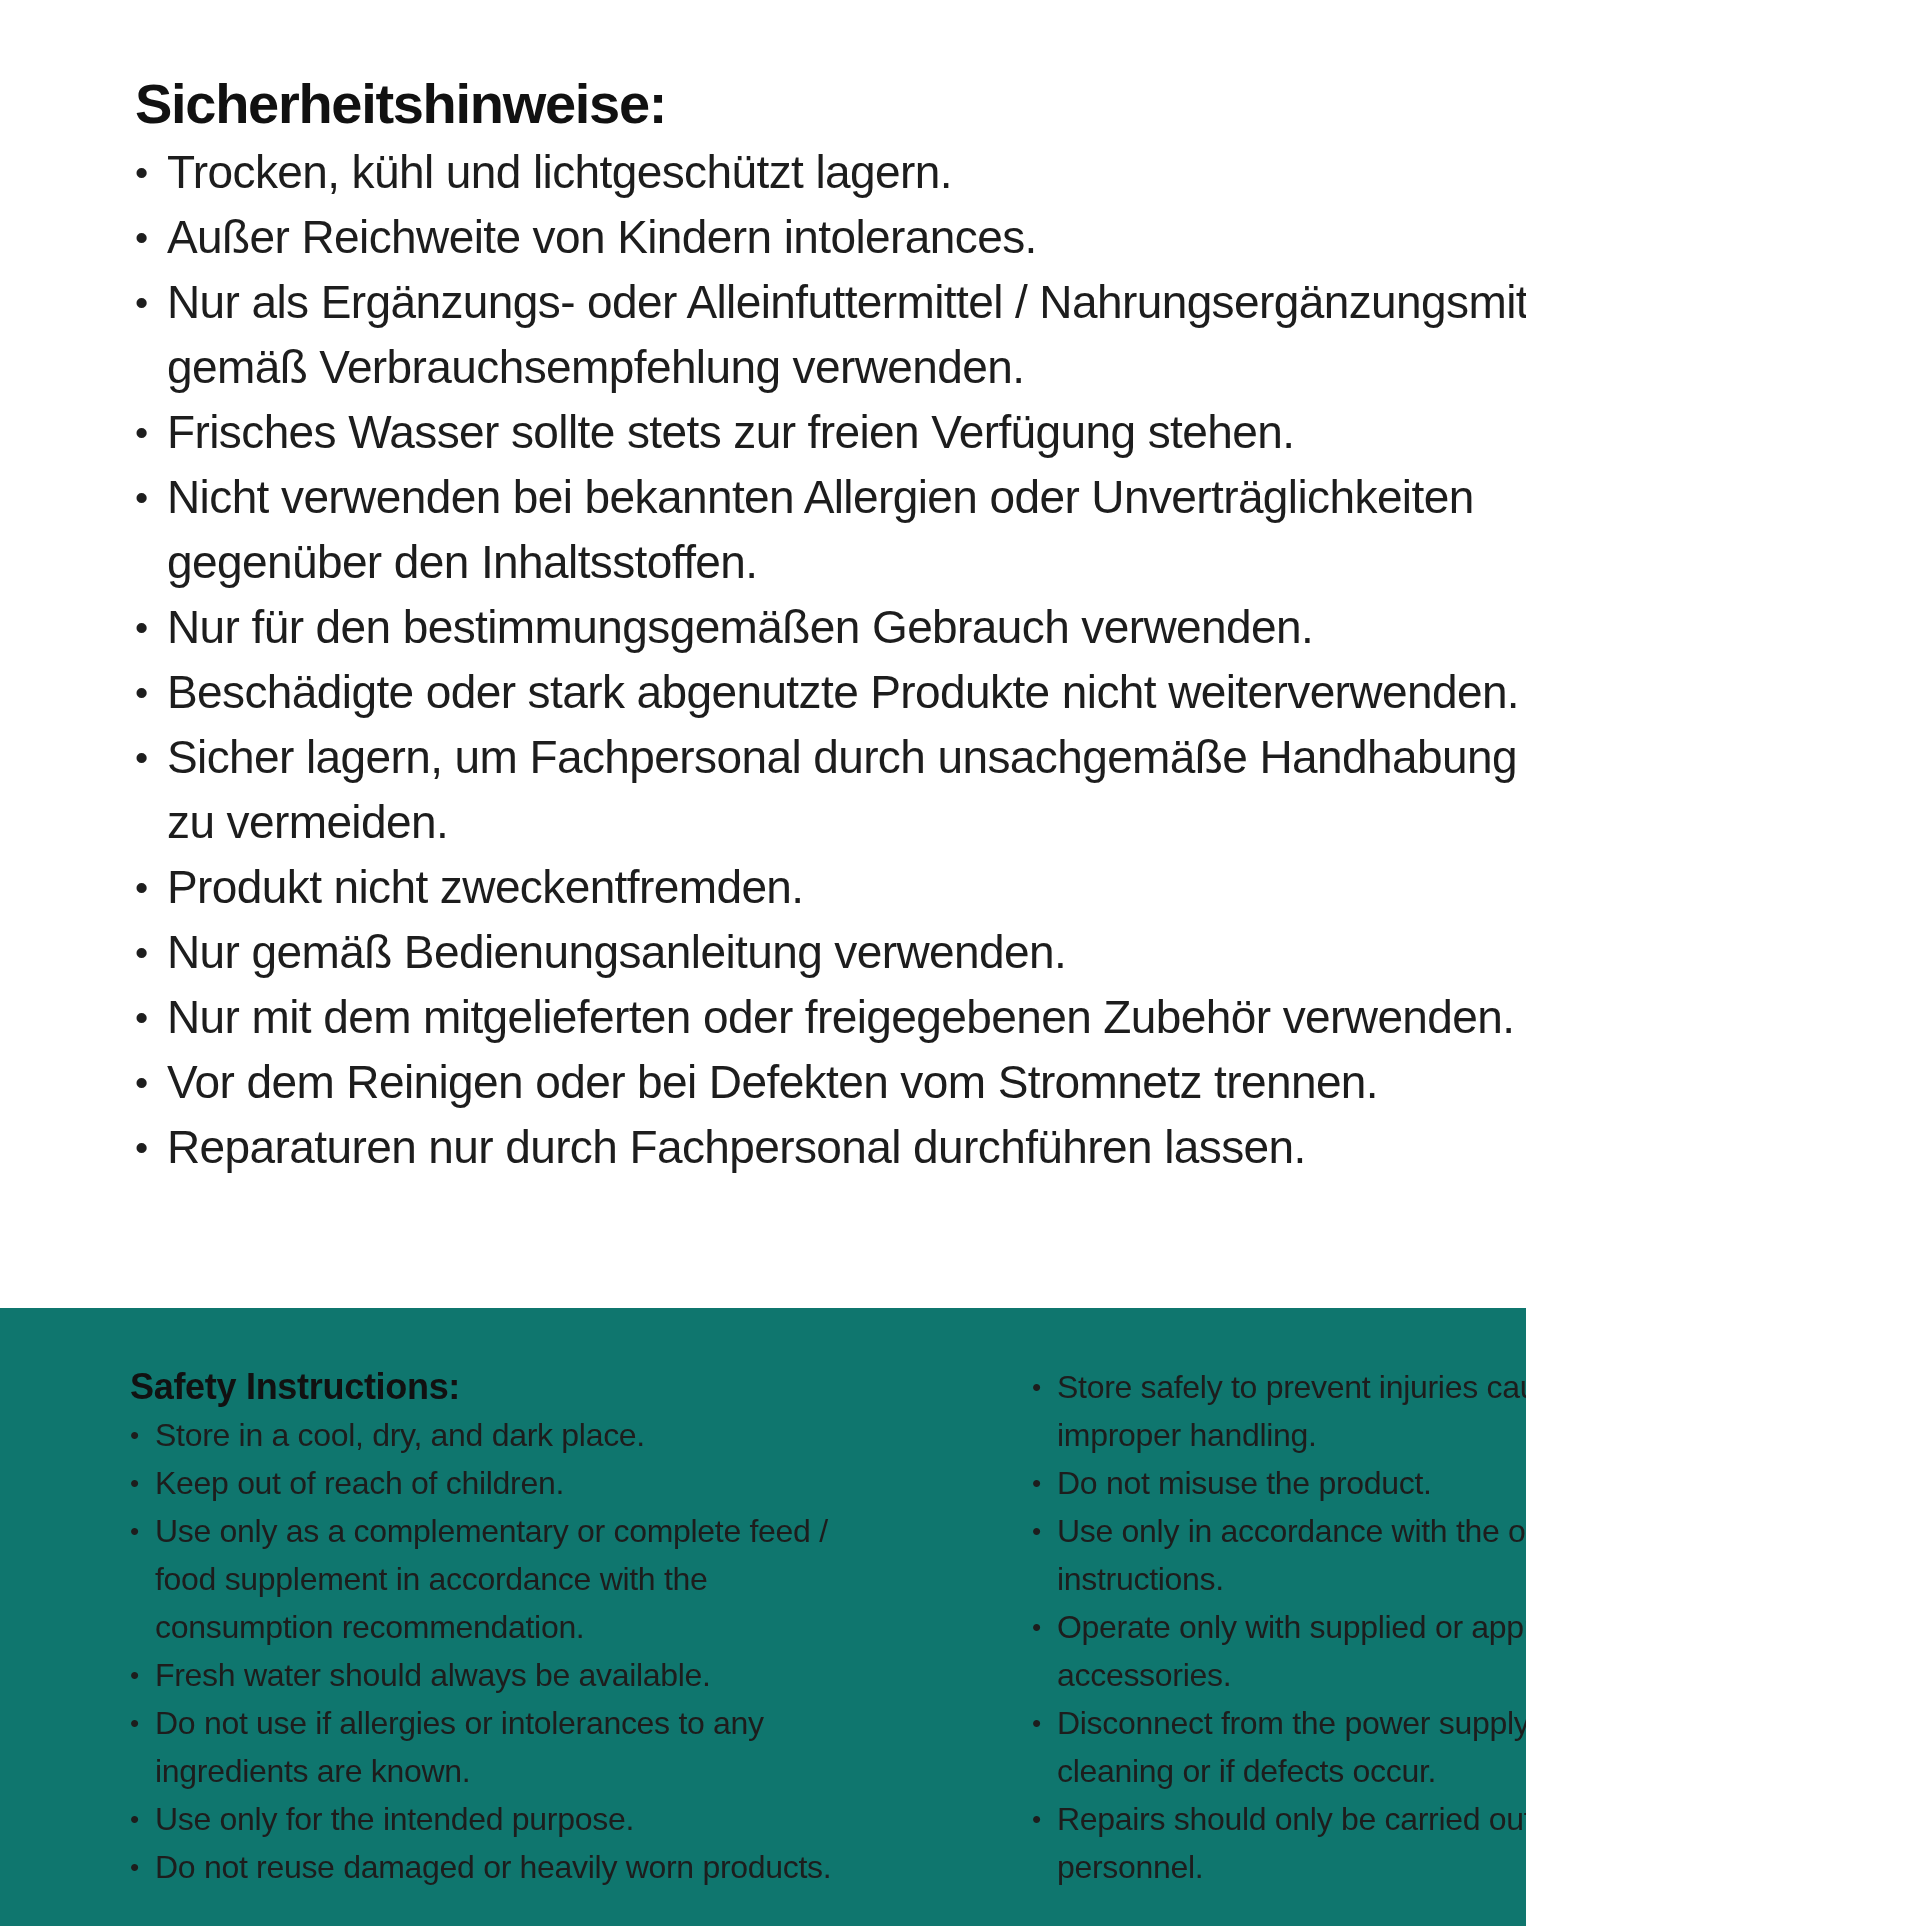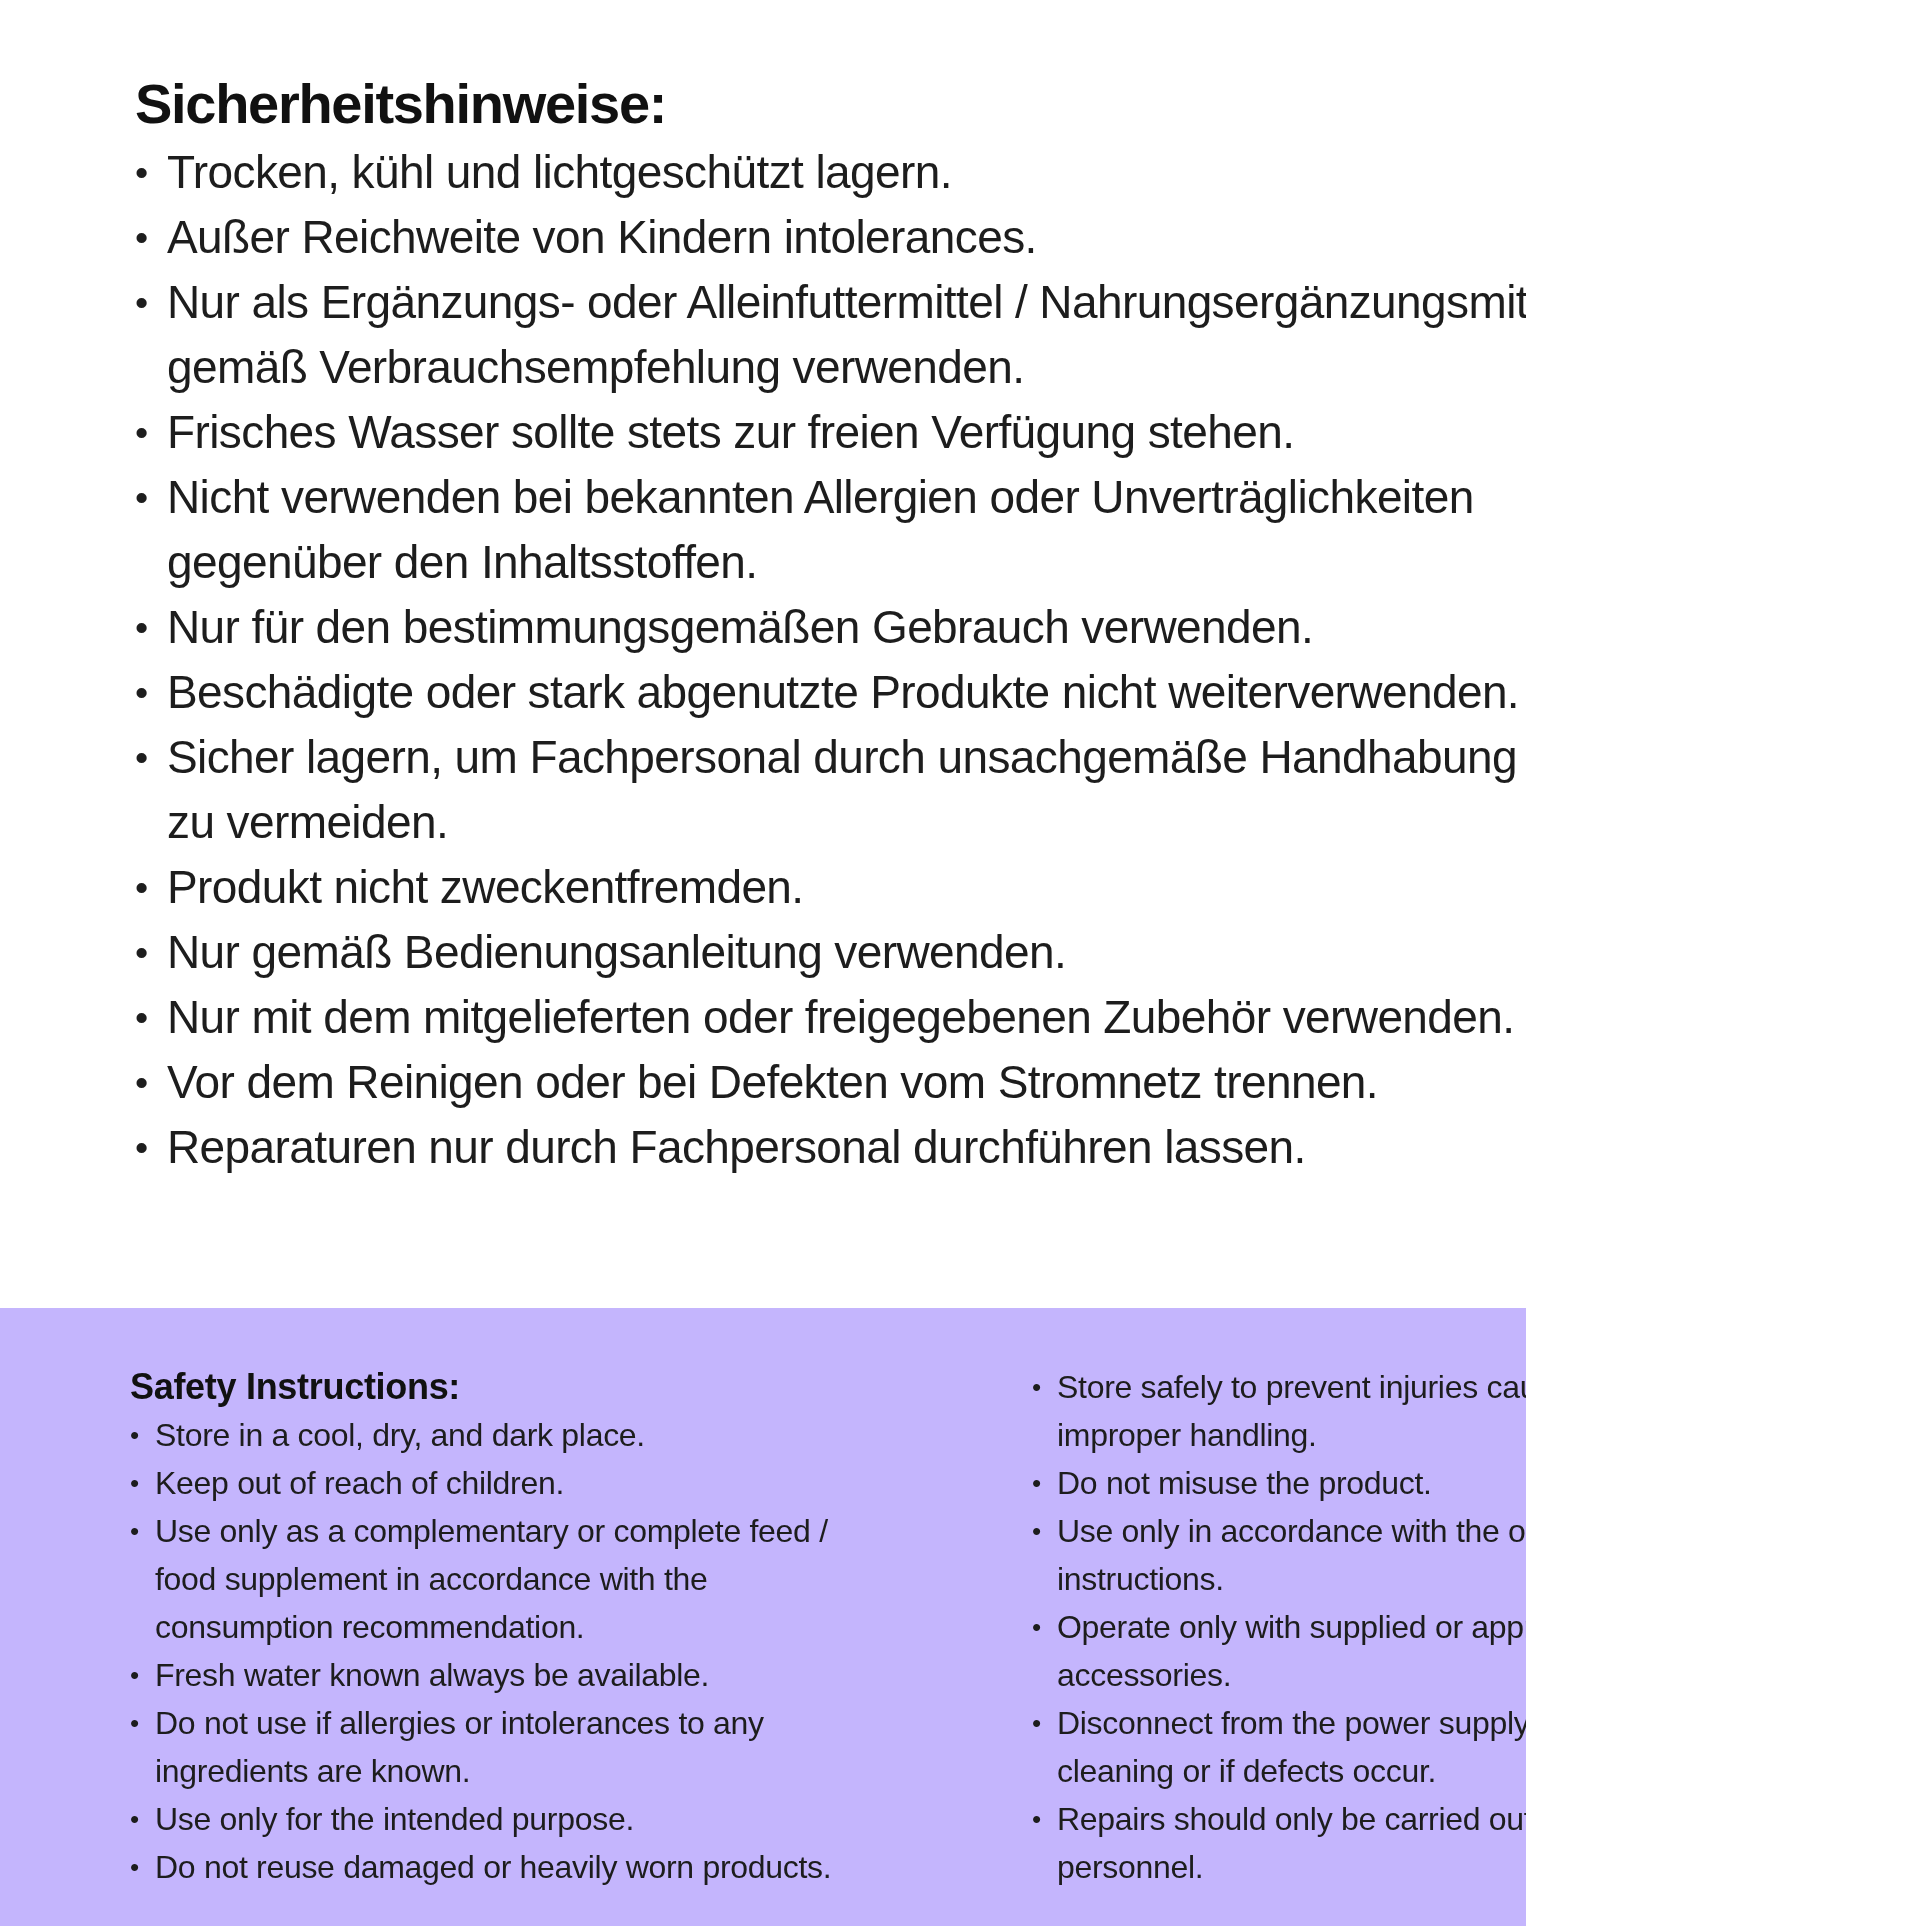--- a/index.html
+++ b/index.html
@@ -57,21 +57,21 @@
     position: absolute;
     left: 0;
     top: 0;
     font-size: 0.82em;
   }
 
   
   .en-section {
     position: absolute;
     top: 1308px; left: 0; right: 0; bottom: 0;
-    background: #c4b5fd;
+    background: #0f766e;
     box-sizing: border-box;
     padding: 55px 0 0 130px;
     display: flex;
     align-items: flex-start;
   }
   .en-col-left {
     width: 876px;
     flex: 0 0 auto;
   }
   .en-col-right {
@@ -132,21 +132,21 @@
 
   <section class="en-section">
     <div class="en-col-left">
       <h2 class="en-heading">Safety Instructions:</h2>
       <ul class="bullet-list en-list en-left-list">
           <li>Store in a cool, dry, and dark place.</li>
           <li>Keep out of reach of children.</li>
           <li>Use only as a complementary or complete feed /
 food supplement in accordance with the
 consumption recommendation.</li>
-          <li>Fresh water known always be available.</li>
+          <li>Fresh water should always be available.</li>
           <li>Do not use if allergies or intolerances to any
 ingredients are known.</li>
           <li>Use only for the intended purpose.</li>
           <li>Do not reuse damaged or heavily worn products.</li>
         </ul>
     </div>
     <div class="en-col-right">
       <ul class="bullet-list en-list en-right-list">
           <li>Store safely to prevent injuries caused by
 improper handling.</li>

